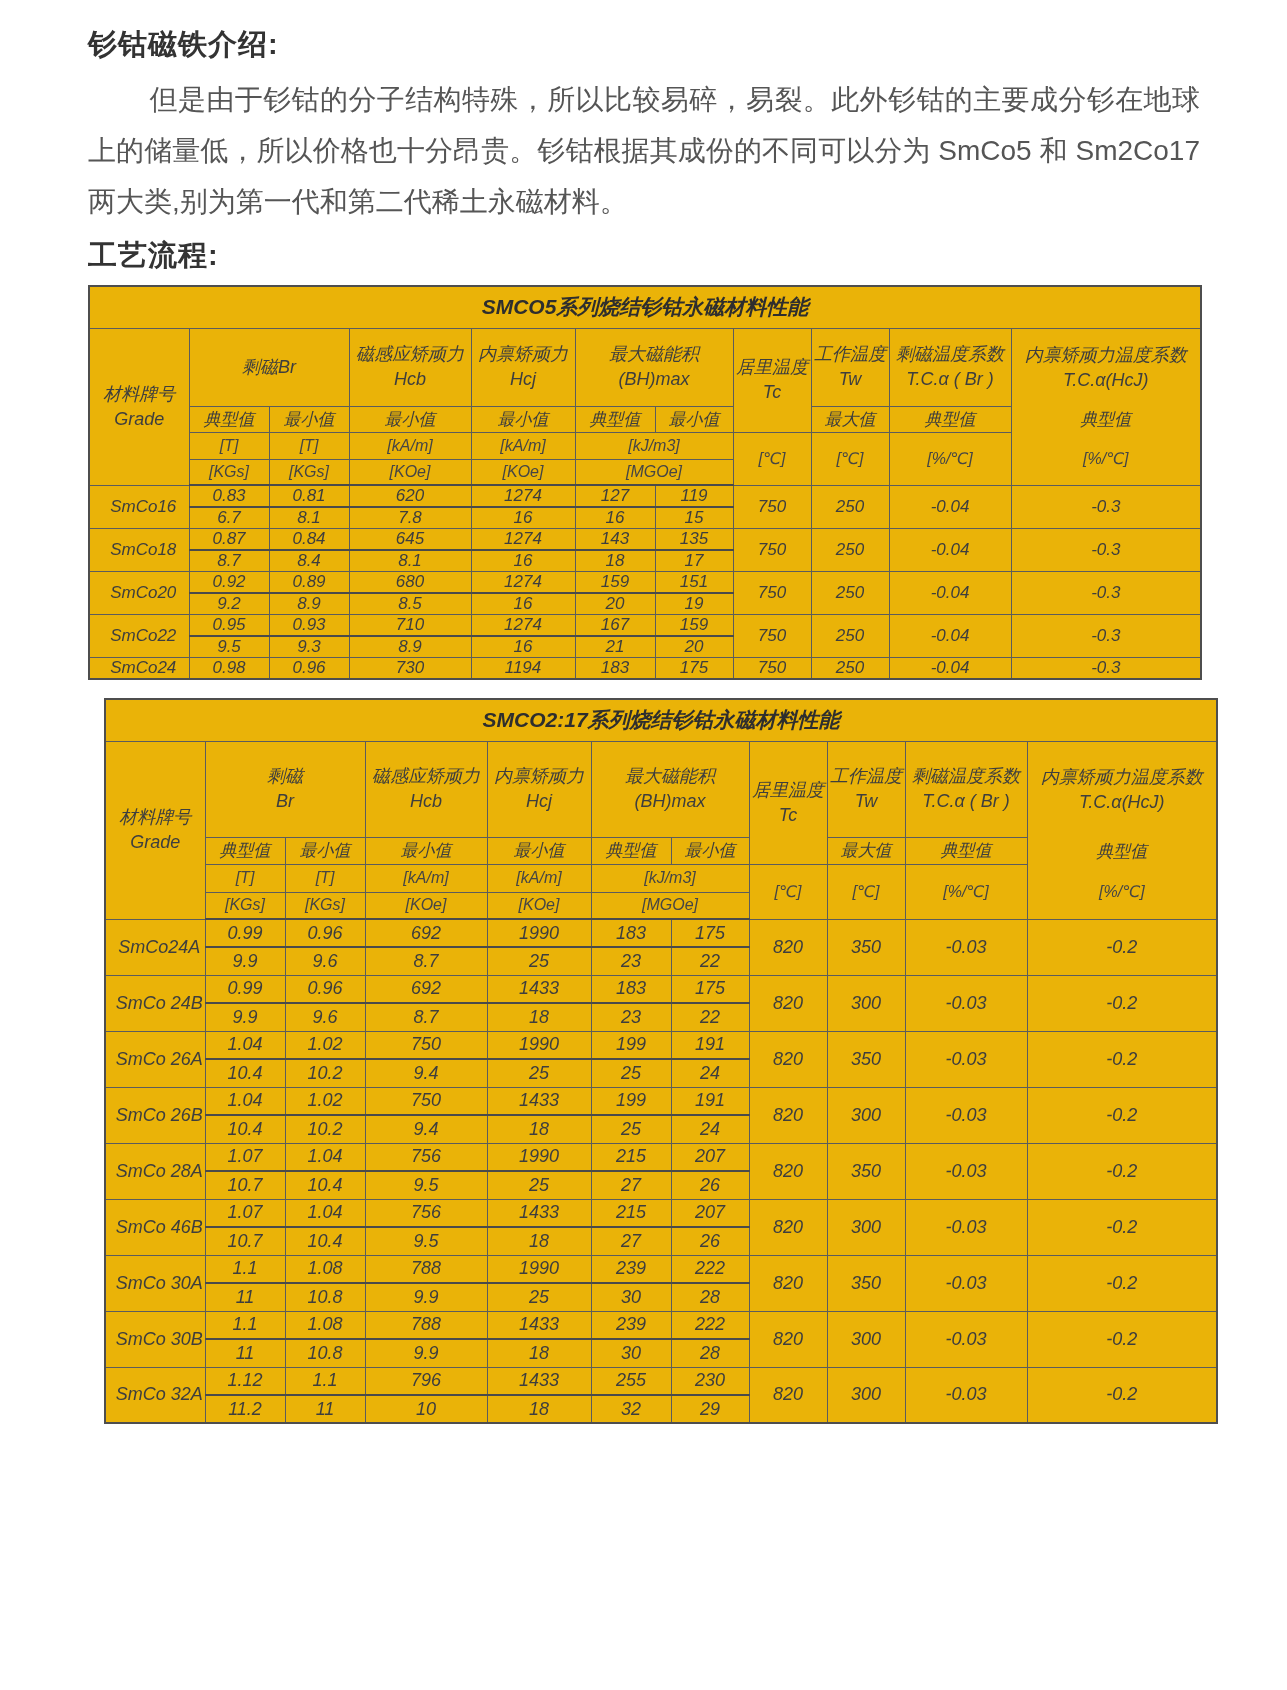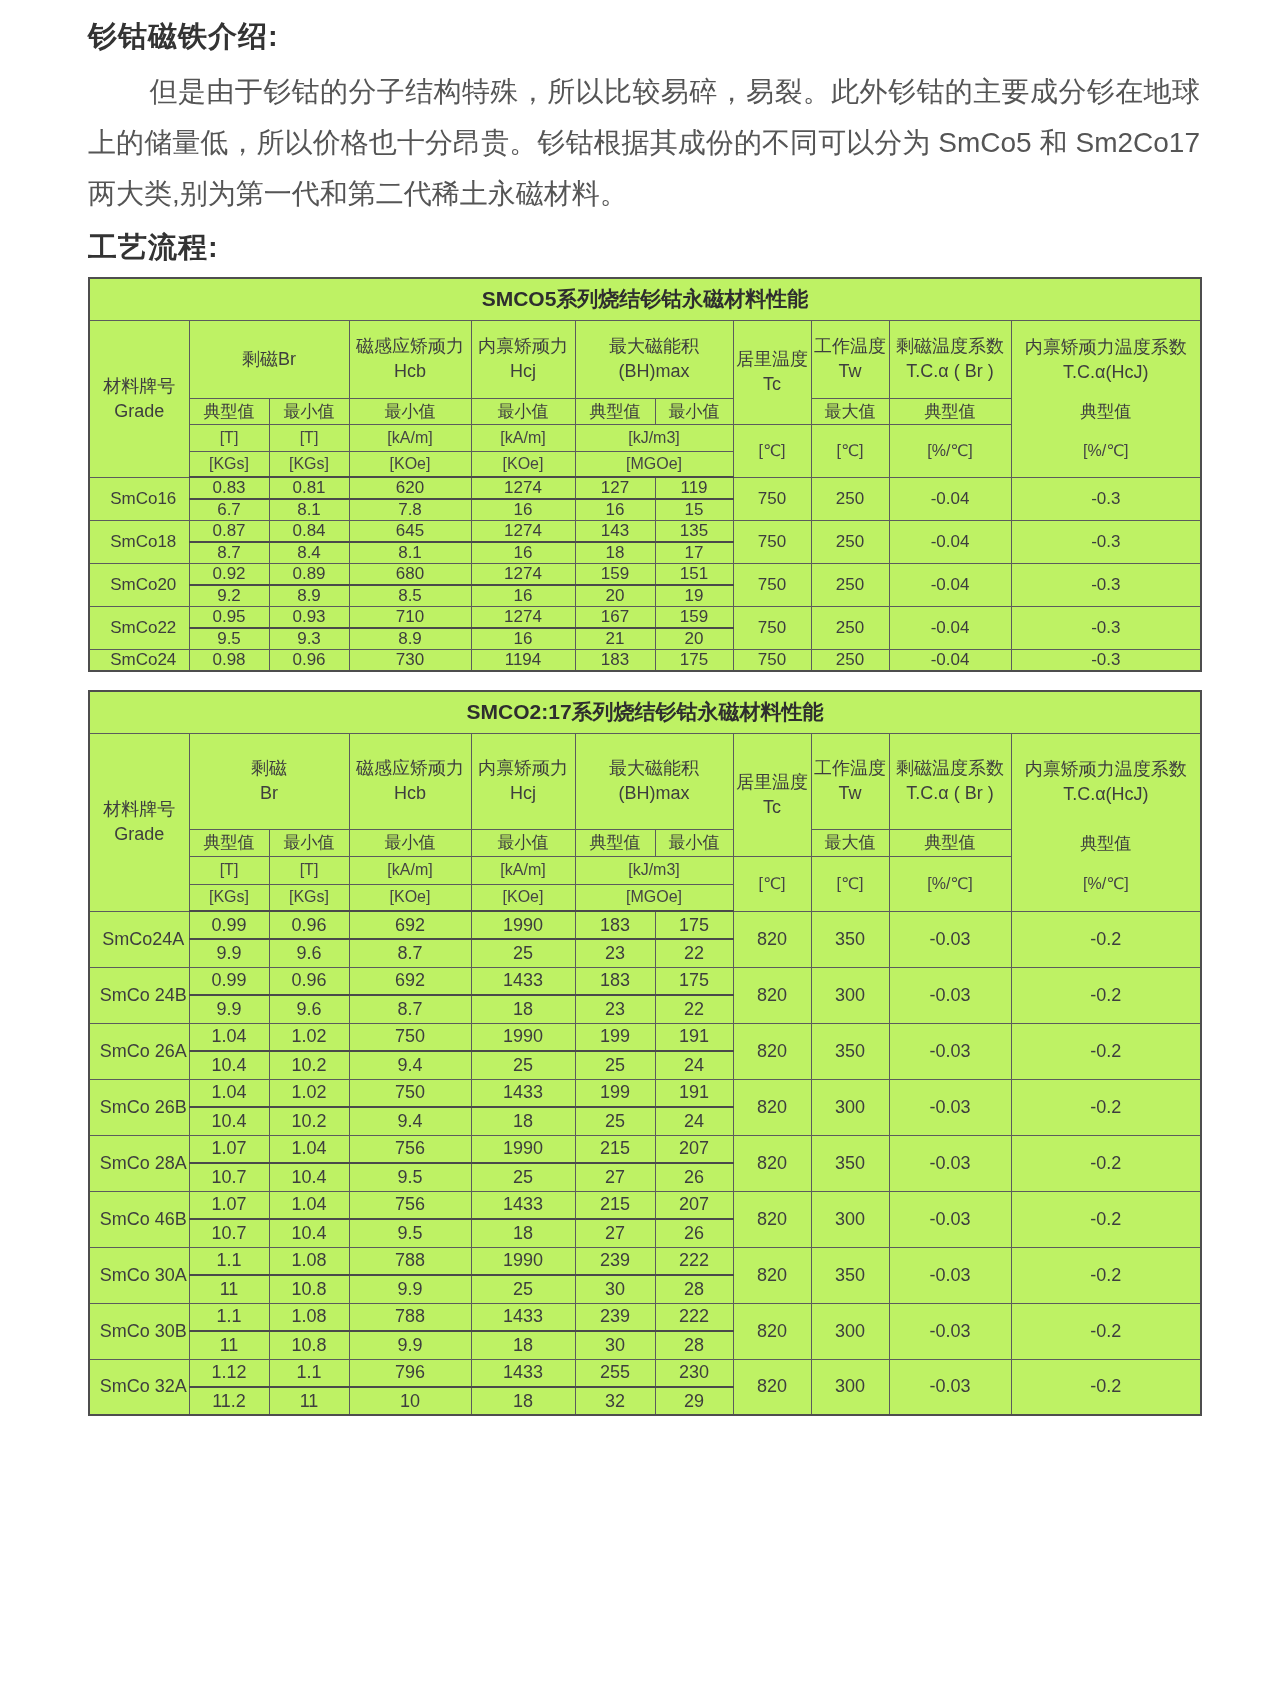--- a/index.html
+++ b/index.html
@@ -2,40 +2,41 @@
 <html><head>
 <meta charset="utf-8">
 <style>
   * { margin:0; padding:0; box-sizing:border-box; }
   html,body { background:#ffffff; }
   body {
     width:1287px; height:1690px; overflow:hidden;
     font-family:"Liberation Sans","DejaVu Sans",sans-serif;
     color:#4c4c4c;
   }
-  .page { padding:16px 87px 0 88px; }
+  .page { padding:24px 87px 0 88px; }
 
   .doc-heading {
     font-size:29px; font-weight:bold; color:#333333;
     letter-spacing:1px; line-height:40px; margin-bottom:10px;
   }
   .doc-para {
     font-size:28px; line-height:51px; color:#555555;
     text-align:justify; text-indent:2.2em;
   }
   .doc-heading.second { margin-top:8px; margin-bottom:6px; }
   .process-line {
     font-size:28px; line-height:48px; color:#555555;
     white-space:nowrap; margin-bottom:12px;
   }
 
   table.spec {
     border-collapse:collapse; table-layout:fixed;
     width:1112px; border:2px solid #4e4e4e;
-    background:#bef264;
+    background:#eab308;
+    font-style:italic;
   }
   table.spec th, table.spec td {
     border:1px solid #5c5c5c; font-weight:normal;
     text-align:center; vertical-align:middle;
     color:#3e3e3e; overflow:hidden; padding:0;
   }
   tr.r-title td { height:42px; font-size:21px; font-weight:bold; color:#2e2e2e; }
   tr.r-group th { font-size:18px; line-height:25px; }
   .t1 tr.r-group th { height:78px; }
   .t2 tr.r-group th { height:96px; }
@@ -60,21 +61,21 @@
   .t2 .stack { height:177px; }
   .stack .sg { display:flex; flex-direction:column; justify-content:center; font-size:18px; line-height:25px; }
   .t1 .stack .sg { flex:0 0 78px; }
   .t2 .stack .sg { flex:0 0 96px; }
   .stack .ss { font-size:17px; display:flex; align-items:center; justify-content:center; }
   .t1 .stack .ss { flex:0 0 26px; }
   .t2 .stack .ss { flex:0 0 27px; }
   .stack .su { flex:1; font-size:16px; display:flex; align-items:center; justify-content:center; color:#454545; }
 
   .tbl-wrap1 { margin-top:10px; }
-  .tbl-wrap2 { margin-top:18px; }
+  .tbl-wrap2 { margin-top:18px;margin-left:16px; }
 </style>
 </head>
 <body>
 
 <div class="page">
 
   <div class="doc-heading">钐钴磁铁介绍:</div>
   <p class="doc-para">但是由于钐钴的分子结构特殊，所以比较易碎，易裂。此外钐钴的主要成分钐在地球上的储量低，所以价格也十分昂贵。钐钴根据其成份的不同可以分为 SmCo5 和 Sm2Co17 两大类,别为第一代和第二代稀土永磁材料。</p>
 
   <div class="doc-heading second">工艺流程:</div>

